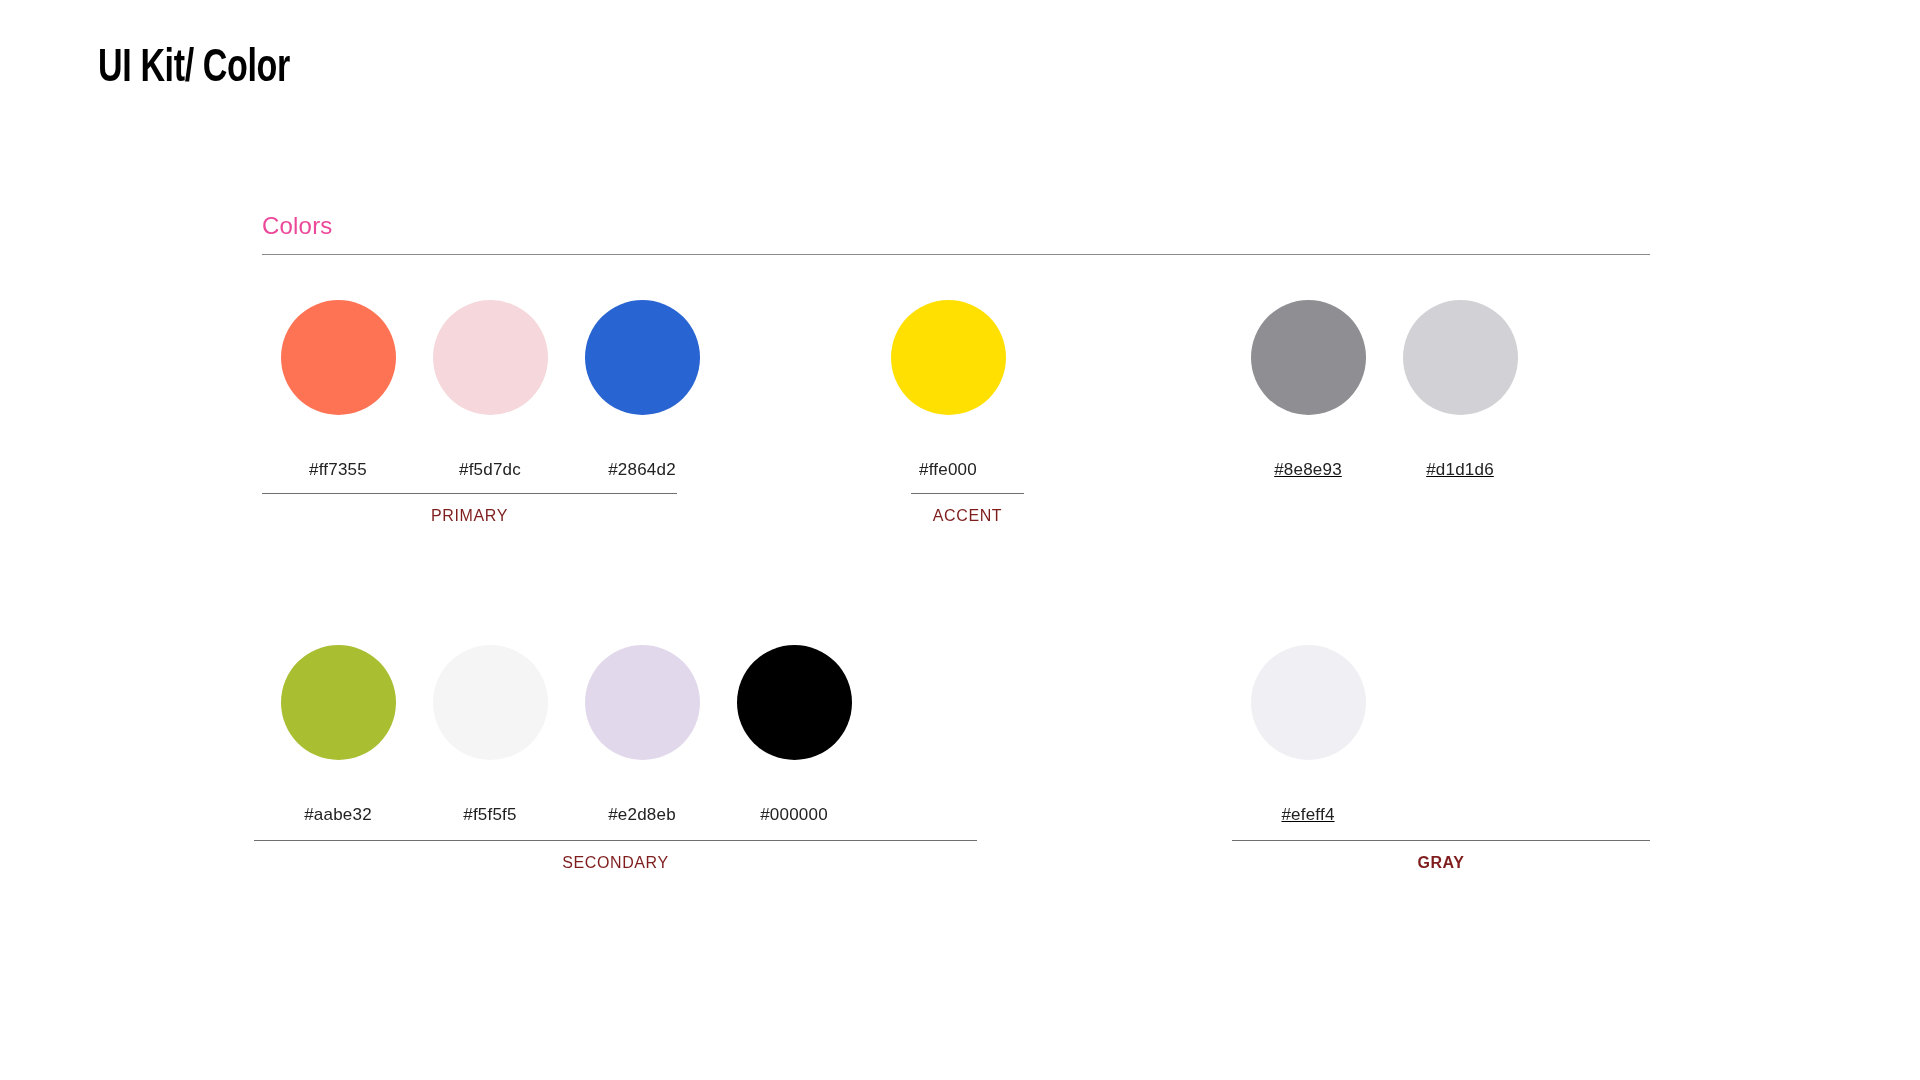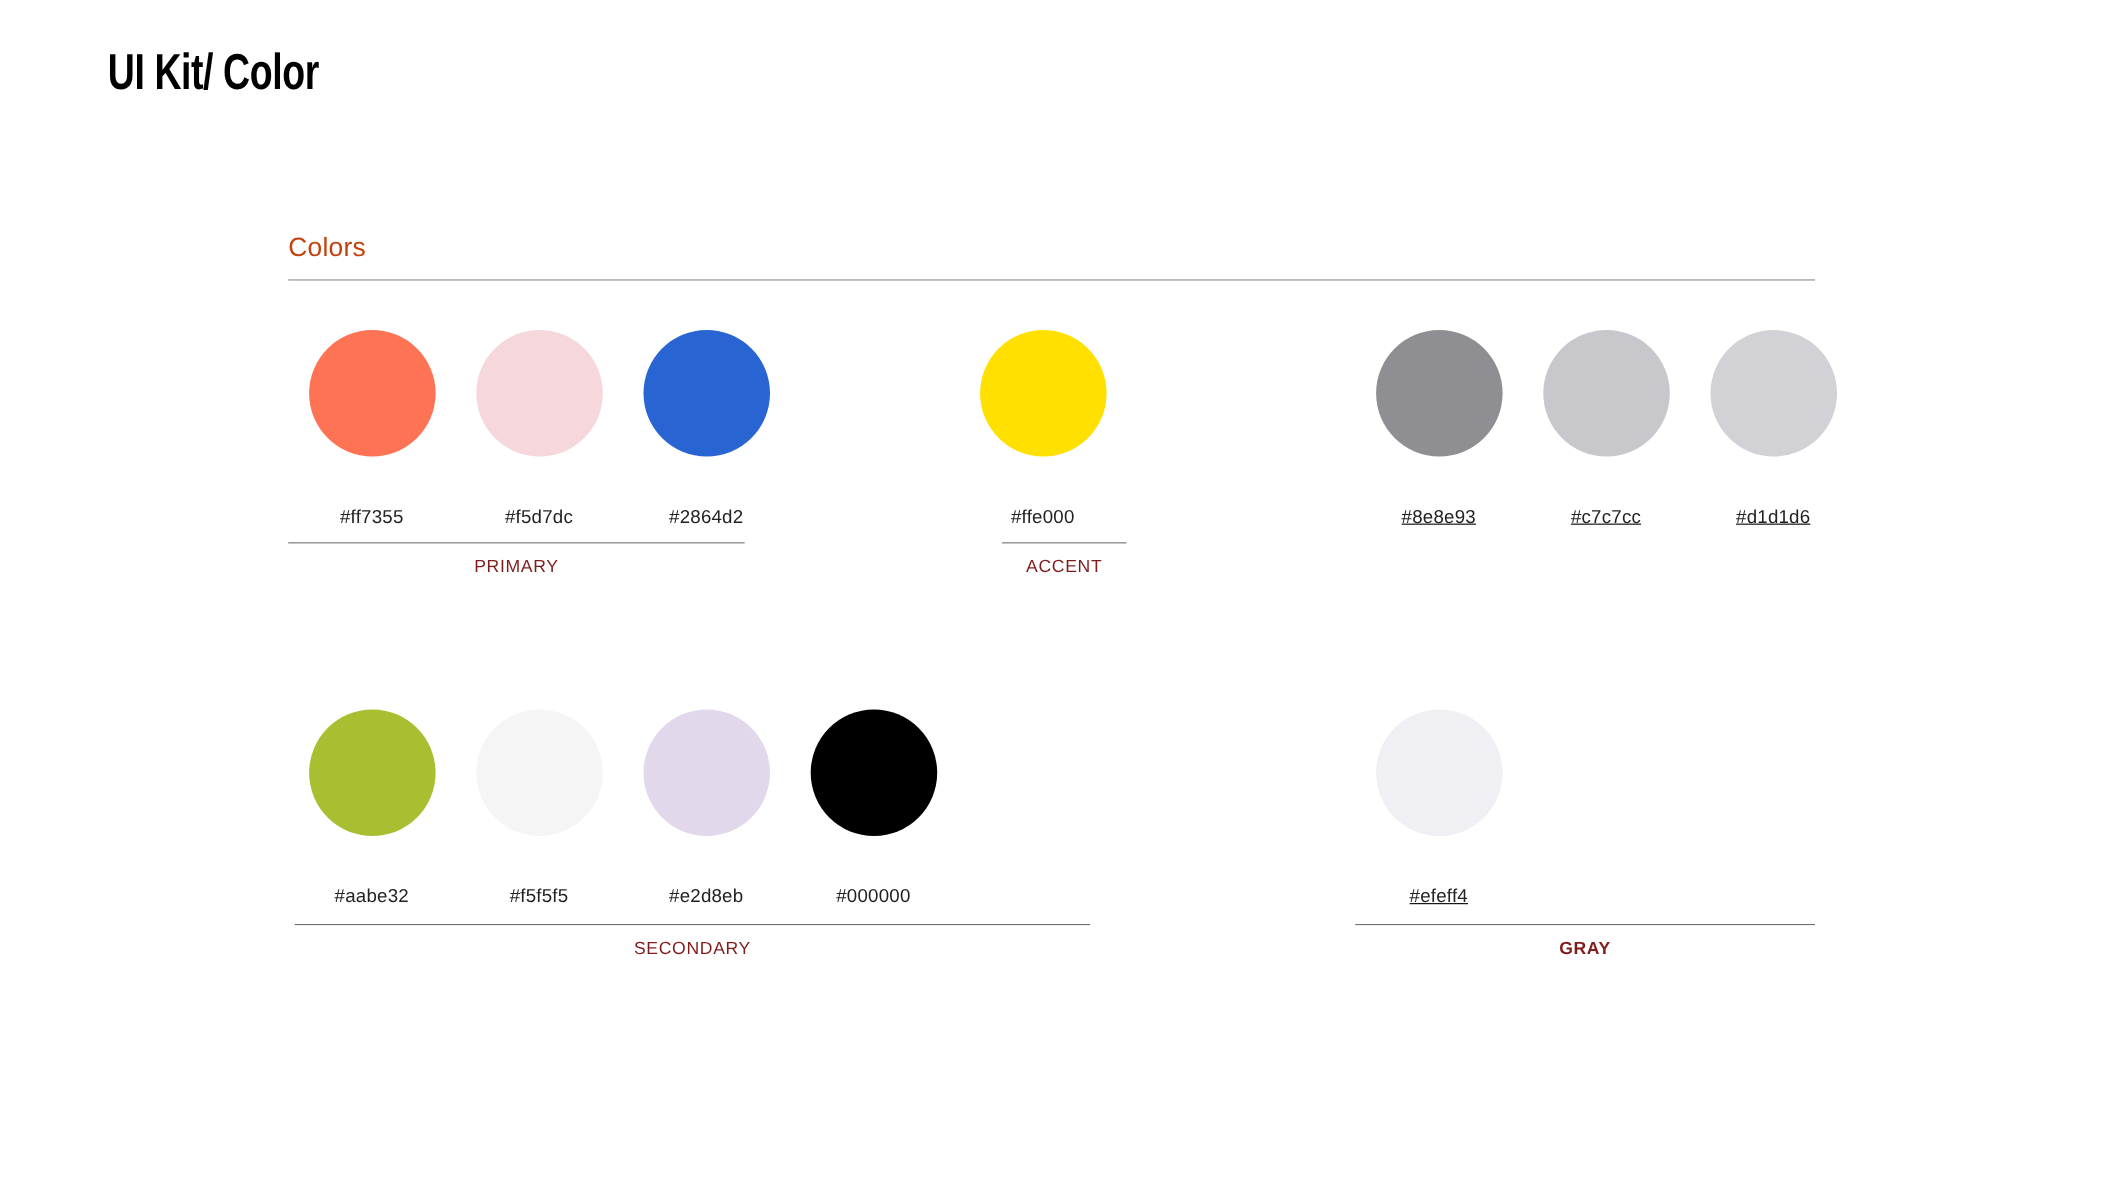--- a/index.html
+++ b/index.html
@@ -33,21 +33,21 @@
   
   .section {
     position: absolute;
     left: 262px;
     top: 212px;
     width: 1388px;
   }
   .section-label {
     font-size: 24px;
     font-weight: 400;
-    color: #c2410c;
+    color: #ec4899;
     letter-spacing: 0.2px;
     padding-bottom: 14px;
   }
   .section-rule {
     height: 1px;
     background: #8a8a8a;
     width: 100%;
   }
 
   
@@ -109,21 +109,21 @@
     margin-top: 13px;
     text-align: center;
     font-size: 16px;
     letter-spacing: 0.6px;
     color: #7f1d1d;
     white-space: nowrap;
   }
 
   .g-primary   { left: 262px;  top: 493px;  width: 415px; }
   .g-accent    { left: 911px;  top: 493px;  width: 113px; }
-  .g-secondary { left: 268px;  top: 840px;  width: 723px; }
+  .g-secondary { left: 254px;  top: 840px;  width: 723px; }
   .g-gray      { left: 1232px; top: 840px;  width: 418px; font-weight: bold; }
 </style>
 </head>
 <body>
 
 <div class="page-title">UI Kit/ Color</div>
 
 <div class="section">
   <div class="section-label">Colors</div>
   <div class="section-rule"></div>
@@ -158,24 +158,20 @@
       </div>
     </div>
 
     <div class="cluster right">
       <div class="swatches">
         <div class="swatch">
           <span class="swatch-dot" style="background:#8e8e93"></span>
           <span class="swatch-hex">#8e8e93</span>
         </div>
         <div class="swatch">
-          <span class="swatch-dot" style="background:#c7c7cc"></span>
-          <span class="swatch-hex">#c7c7cc</span>
-        </div>
-        <div class="swatch">
           <span class="swatch-dot" style="background:#d1d1d6"></span>
           <span class="swatch-hex">#d1d1d6</span>
         </div>
       </div>
     </div>
 
   </div>
 </div>
 
 <div class="group g-primary">

